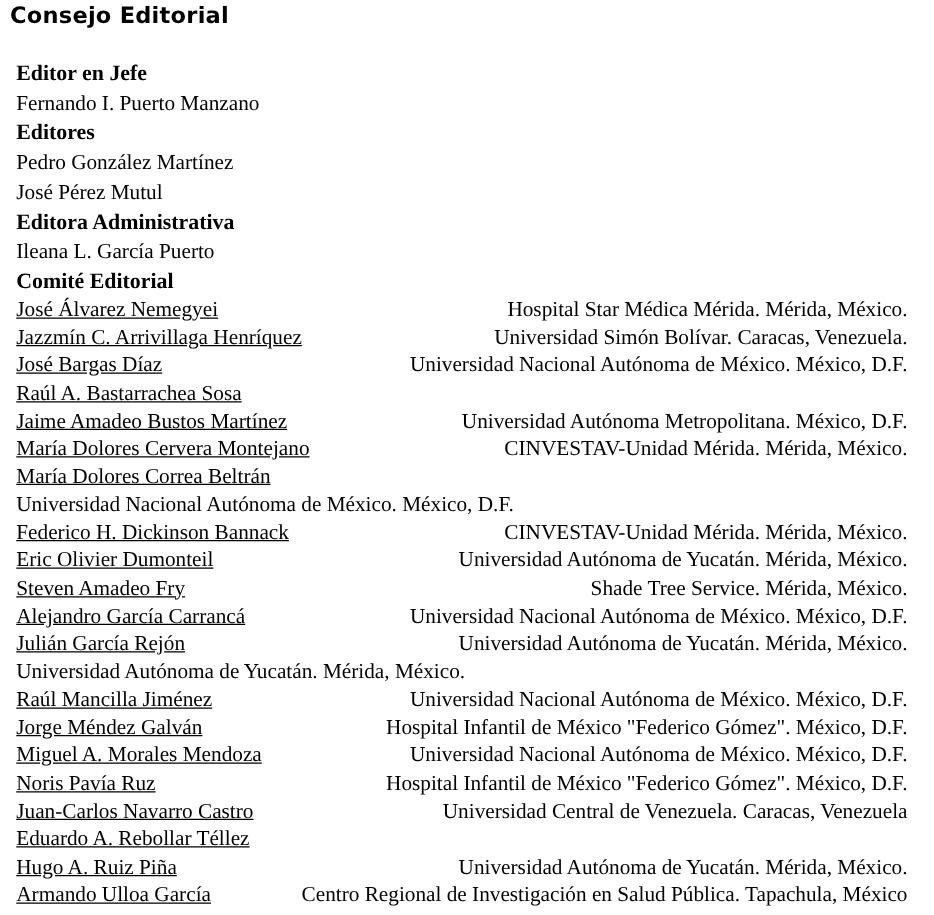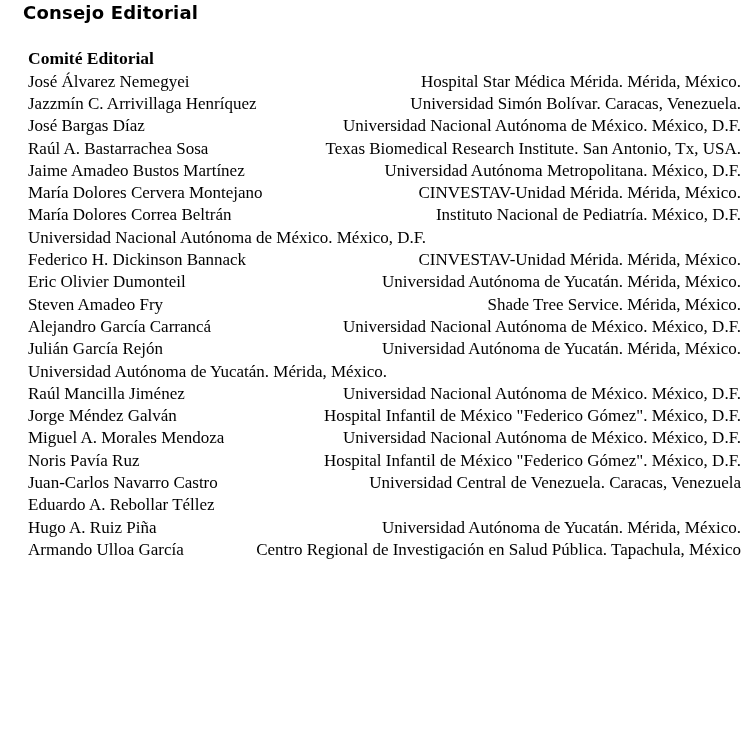--- a/index.html
+++ b/index.html
@@ -13,21 +13,20 @@
     height: 732px;
     overflow: hidden;
     font-family: "Liberation Serif", serif;
     font-size: 17px;
   }
   .page {
     box-sizing: border-box;
     width: 733px;
     height: 732px;
     padding: 2px 7px 0 8px;
-    margin-left: 15px;
   }
   .page-title {
     font-family: "DejaVu Sans", sans-serif;
     font-weight: bold;
     font-size: 18px;
     line-height: 22px;
     letter-spacing: 0.2px;
     white-space: nowrap;
   }
   .content {
@@ -48,64 +47,72 @@
   }
   .row {
     display: flex;
     justify-content: space-between;
     align-items: baseline;
     white-space: nowrap;
   }
   .row .name {
     flex: 0 0 auto;
     padding-right: 10px;
+    text-decoration: underline;
   }
   .row .affiliation {
     flex: 0 1 auto;
     text-align: left;
   }
 </style>
 </head>
 <body>
 
 <div class="page">
   <div class="page-title">Consejo Editorial</div>
 
   <div class="content">
+    <div>
+        <div class="heading">Editor en Jefe</div>
+        <div class="member">Fernando I. Puerto Manzano</div>
+        <div class="heading">Editores</div>
+        <div class="member">Pedro González Martínez</div>
+        <div class="member">José Pérez Mutul</div>
+        <div class="heading">Editora Administrativa</div>
+        <div class="member">Ileana L. García Puerto</div>
+      </div>
 
     <div class="heading">Comité Editorial</div>
 
     <div class="committee-rows">
         <div class="row">
           <span class="name">José Álvarez Nemegyei</span>
           <span class="affiliation">Hospital Star Médica Mérida. Mérida, México.</span>
         </div>
         <div class="row">
           <span class="name">Jazzmín C. Arrivillaga Henríquez</span>
           <span class="affiliation">Universidad Simón Bolívar. Caracas, Venezuela.</span>
         </div>
         <div class="row">
           <span class="name">José Bargas Díaz</span>
           <span class="affiliation">Universidad Nacional Autónoma de México. México, D.F.</span>
         </div>
         <div class="row">
           <span class="name">Raúl A. Bastarrachea Sosa</span>
-          <span class="affiliation">Texas Biomedical Research Institute. San Antonio, Tx, USA.</span>
         </div>
         <div class="row">
           <span class="name">Jaime Amadeo Bustos Martínez</span>
           <span class="affiliation">Universidad Autónoma Metropolitana. México, D.F.</span>
         </div>
         <div class="row">
           <span class="name">María Dolores Cervera Montejano</span>
           <span class="affiliation">CINVESTAV-Unidad Mérida. Mérida, México.</span>
         </div>
         <div class="row">
           <span class="name">María Dolores Correa Beltrán</span>
-          <span class="affiliation">Instituto Nacional de Pediatría. México, D.F.</span>
         </div>
         <div class="row">
           <span class="affiliation">Universidad Nacional Autónoma de México. México, D.F.</span>
         </div>
         <div class="row">
           <span class="name">Federico H. Dickinson Bannack</span>
           <span class="affiliation">CINVESTAV-Unidad Mérida. Mérida, México.</span>
         </div>
         <div class="row">
           <span class="name">Eric Olivier Dumonteil</span>

